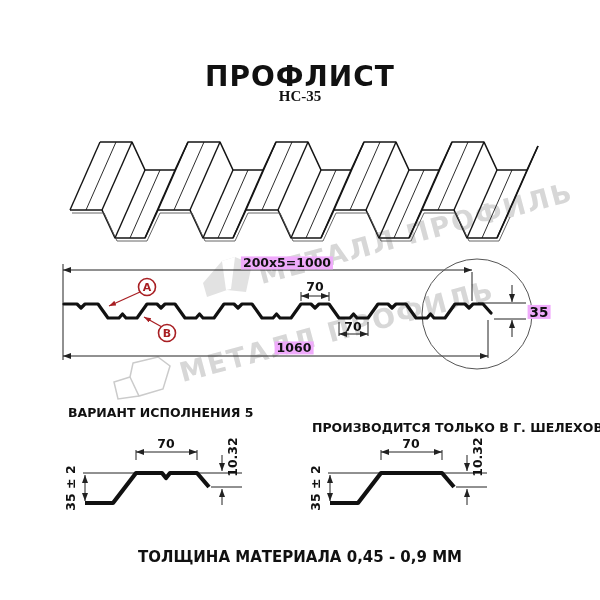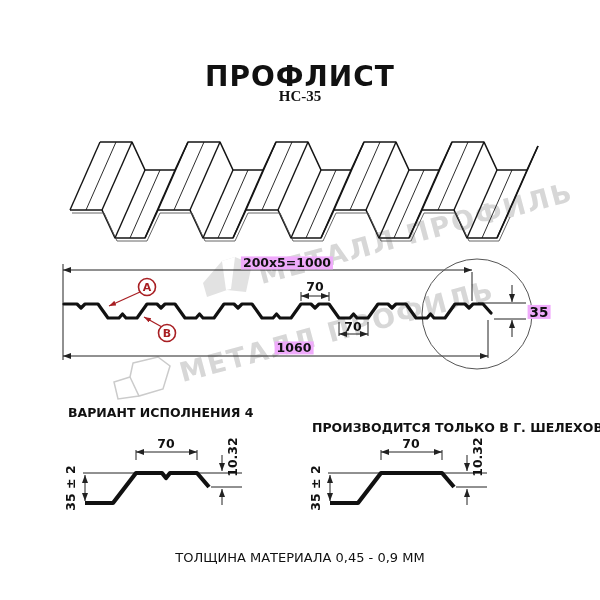--- a/index.html
+++ b/index.html
@@ -14,21 +14,21 @@
      white-space:nowrap;transform-origin:0 0;transform:rotate(-15deg);user-select:none;}
   .lbl{position:absolute;transform:translate(-50%,-50%);font-size:12.5px;font-weight:700;
      line-height:1.05;background:#f0abfc;padding:0 2px;white-space:nowrap;}
   .lbl.nobg{background:transparent;}
   .lbl.rot{transform:translate(-50%,-50%) rotate(-90deg);background:transparent;}
   .lbl.big{font-size:13.5px;}
   .callout-letter{position:absolute;transform:translate(-50%,-50%);font-size:11px;
      font-weight:700;color:#a81f23;background:transparent;line-height:1;}
   .variant-title{font-size:12.5px;font-weight:700;white-space:nowrap;line-height:1.15;}
   .footer-text{left:300px;top:557px;transform:translate(-50%,-50%);
-     font-size:13px;font-weight:400;white-space:nowrap;}
+     font-size:15px;font-weight:700;white-space:nowrap;}
   svg{position:absolute;left:0;top:0;}
 </style>
 </head>
 <body>
 
 <div class="canvas">
 
   <div class="abs wm-text" style="left:255px;top:260px;">МЕТАЛЛ ПРОФИЛЬ</div>
   <div class="abs wm-text" style="left:176px;top:358px;">МЕТАЛЛ ПРОФИЛЬ</div>
 
@@ -168,21 +168,21 @@
 
   <div class="lbl" style="left:287px;top:263px;">200x5=1000</div>
   <div class="lbl nobg" style="left:315px;top:287px;">70</div>
   <div class="lbl nobg" style="left:353px;top:327px;">70</div>
   <div class="lbl" style="left:294px;top:348px;">1060</div>
   <div class="lbl big" style="left:539px;top:312px;">35</div>
 
   <div class="callout-letter" style="left:147px;top:287px;">А</div>
   <div class="callout-letter" style="left:167px;top:333px;">В</div>
 
-  <div class="abs variant-title" style="left:68px;top:406px;">ВАРИАНТ ИСПОЛНЕНИЯ 4</div>
+  <div class="abs variant-title" style="left:68px;top:406px;">ВАРИАНТ ИСПОЛНЕНИЯ 5</div>
   <div class="abs variant-title" style="left:312px;top:421px;">ПРОИЗВОДИТСЯ ТОЛЬКО В Г. ШЕЛЕХОВ</div>
 
   <div class="lbl nobg" style="left:166px;top:444px;">70</div>
   <div class="lbl rot" style="left:233px;top:457px;">10.32</div>
   <div class="lbl rot" style="left:71px;top:488px;">35 ± 2</div>
 
   <div class="lbl nobg" style="left:411px;top:444px;">70</div>
   <div class="lbl rot" style="left:478px;top:457px;">10.32</div>
   <div class="lbl rot" style="left:316px;top:488px;">35 ± 2</div>
 

